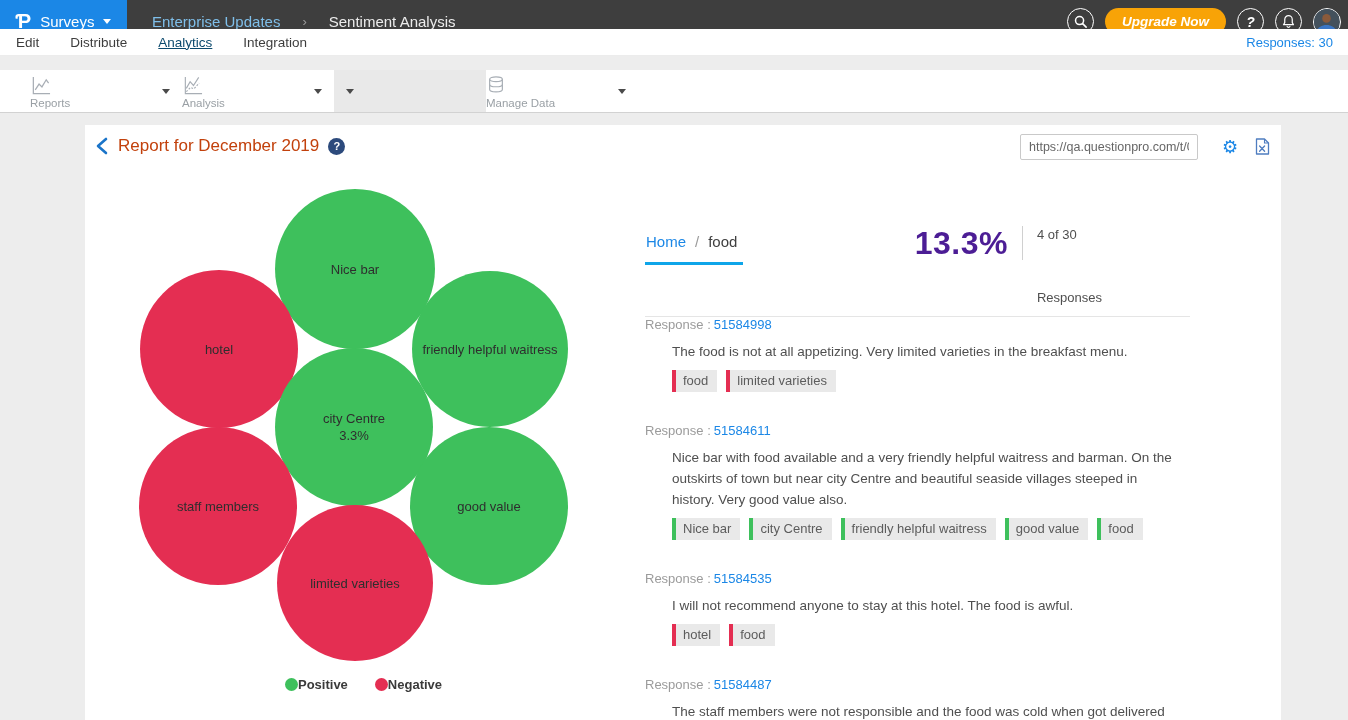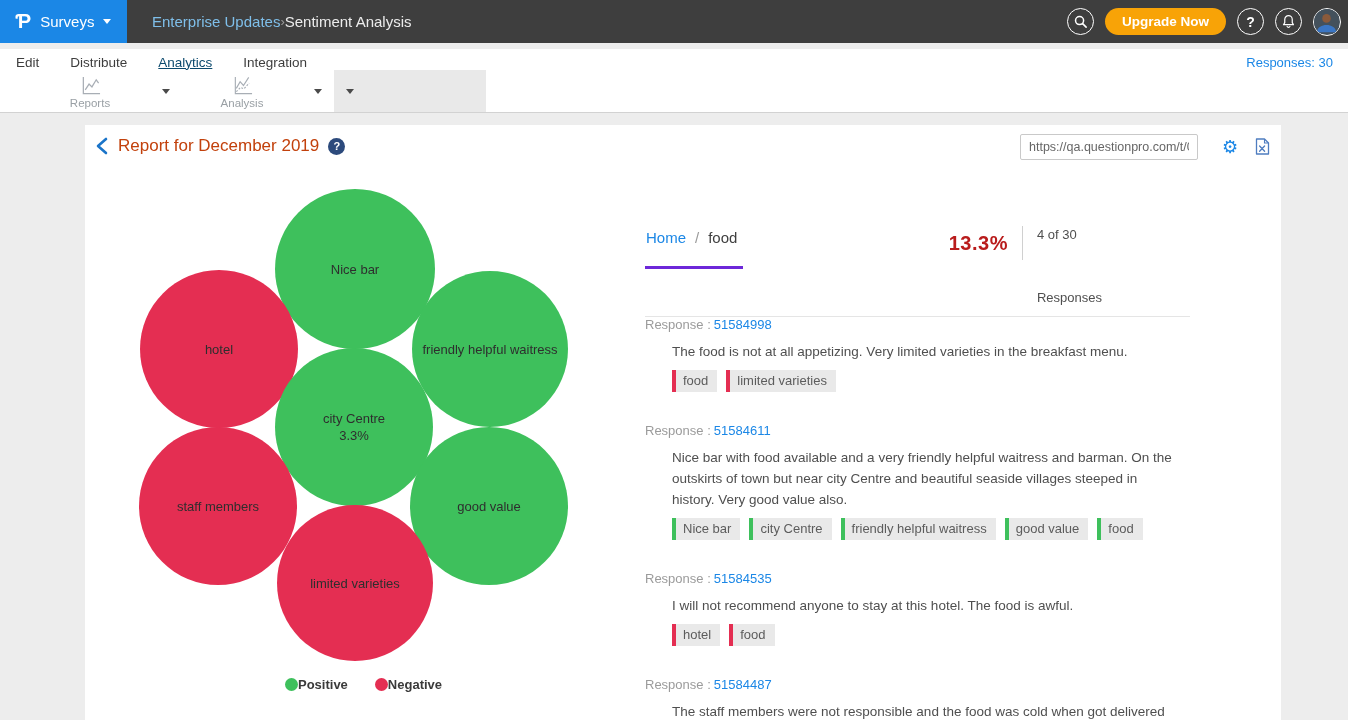--- a/index.html
+++ b/index.html
@@ -8,40 +8,40 @@
     background:#ededed;font-family:"Liberation Sans",sans-serif;
     -webkit-font-smoothing:antialiased;
   }
   
   .topbar{position:absolute;left:0;top:0;width:1348px;height:43px;background:#3e3e3e;display:flex;align-items:center;}
   .logo-block{width:127px;height:43px;background:#1b87e6;display:flex;align-items:center;justify-content:center;gap:9px;cursor:pointer;flex:0 0 auto;}
   .logo-glyph{color:#fff;font-size:20px;font-weight:bold;}
   .product{color:#fff;font-size:15px;text-align:center;}
   .caret{width:0;height:0;border-left:4.5px solid transparent;border-right:4.5px solid transparent;border-top:5px solid #4a4a4a;display:inline-block;}
   .caret-white{border-top-color:#fff;}
-  .breadcrumb{margin-left:25px;display:flex;align-items:center;gap:0;font-size:15px;}
+  .breadcrumb{margin-left:25px;display:flex;align-items:center;gap:22px;font-size:15px;}
   .bc-parent{color:#7fbfea;}
   .bc-sep{color:#9a9a9a;font-size:13px;}
   .bc-current{color:#ececec;}
-  .topbar-right{margin-left:auto;display:flex;align-items:center;gap:11px;padding-right:7px;}
+  .topbar-right{margin-left:auto;display:flex;align-items:center;gap:11px;padding-right:7px;font-style:italic;}
   .tb-circle{width:27px;height:27px;border:1.5px solid #fff;border-radius:50%;display:flex;align-items:center;justify-content:center;box-sizing:border-box;cursor:pointer;color:#fff;}
   .tb-circle .q{font-size:14px;font-weight:bold;color:#fff;}
   .upgrade{background:#f8a307;color:#fff;font-size:13.5px;font-weight:bold;padding:6px 17px;border-radius:14px;cursor:pointer;white-space:nowrap;}
   .avatar{width:28px;height:28px;border:1.5px solid #fff;border-radius:50%;overflow:hidden;box-sizing:border-box;cursor:pointer;background:#44515c;}
   
-  .navrow{position:absolute;left:0;top:49px;width:1348px;height:27px;background:#fff;display:flex;align-items:center;border-bottom:1px solid #ececec;box-sizing:border-box;justify-content:flex-end;}
+  .navrow{position:absolute;left:0;top:29px;width:1348px;height:27px;background:#fff;display:flex;align-items:center;border-bottom:1px solid #ececec;box-sizing:border-box;justify-content:flex-end;}
   .nav-tabs{display:flex;align-items:center;gap:31px;padding-left:16px;font-size:13.5px;}
   .nav-item{color:#3d3d3d;cursor:pointer;}
   .nav-item.active{color:#0c4a6e;text-decoration:underline;}
   .responses-counter{margin-left:auto;color:#1b87e6;font-size:13px;padding-right:15px;cursor:pointer;}
   
   .toolbar{position:absolute;left:0;top:70px;width:1348px;height:43px;background:#fff;border-bottom:1px solid #d2d2d2;box-sizing:border-box;display:flex;padding-left:30px;}
   .tb-group{width:152px;height:42px;display:flex;flex:0 0 auto;}
   .tb-group.active{background:#e9e9e9;}
-  .tb-main{width:120px;display:flex;flex-direction:column;align-items:center;justify-content:flex-end;cursor:pointer;padding-bottom:3px;box-sizing:border-box;}
+  .tb-main{width:120px;display:flex;flex-direction:column;justify-content:flex-end;cursor:pointer;padding-bottom:3px;box-sizing:border-box;}
   .tb-icon{height:21px;display:flex;align-items:center;}
   .tb-label{font-size:11.5px;color:#9aa0a5;margin-top:1px;white-space:nowrap;}
   .tb-caret{width:32px;display:flex;align-items:center;justify-content:center;cursor:pointer;}
   
   .card{position:absolute;left:85px;top:125px;width:1196px;height:595px;background:#fff;}
   .report-head{position:absolute;left:10px;top:11px;display:flex;align-items:center;gap:9px;}
   .report-title{font-size:17px;color:#c2410c;}
   .help-badge{width:17px;height:17px;border-radius:50%;background:#2c4a7c;color:#fff;font-size:11px;font-weight:bold;display:flex;align-items:center;justify-content:center;cursor:pointer;}
   .share-url{position:absolute;left:935px;top:9px;width:178px;height:26px;border:1px solid #c9c9c9;border-radius:2px;font-size:12.5px;color:#666;padding:0 8px;box-sizing:border-box;font-family:"Liberation Sans",sans-serif;background:#fff;}
   .gear{position:absolute;left:1137px;top:9px;font-size:18px;color:#1b87e6;cursor:pointer;line-height:26px;}
@@ -51,26 +51,26 @@
   .chart{position:absolute;left:0;top:0;width:560px;height:595px;}
   .bubble{position:absolute;border-radius:50%;display:flex;flex-direction:column;align-items:center;justify-content:center;text-align:center;color:#2e2e2e;font-size:13px;line-height:17px;cursor:pointer;white-space:nowrap;}
   .bubble.positive{background:#3ec05c;}
   .bubble.negative{background:#e42e52;}
   .legend{position:absolute;left:200px;top:552px;display:flex;align-items:center;gap:27px;}
   .legend-item{display:flex;align-items:center;font-size:13px;font-weight:bold;color:#3a3a3a;}
   .legend-dot{width:13px;height:13px;border-radius:50%;display:inline-block;}
   
   .panel{position:absolute;left:560px;top:55px;width:545px;}
   .panel-head{display:flex;align-items:center;justify-content:space-between;border-bottom:1px solid #e5e5e5;padding-bottom:10px;}
-  .crumbs{display:inline-flex;align-items:center;gap:9px;font-size:15px;border-bottom:3px solid #6d28d9;padding:0 6px 20px 1px;margin-bottom:-11px;}
+  .crumbs{display:inline-flex;align-items:center;gap:9px;font-size:15px;border-bottom:3px solid #0ea5e9;padding:0 6px 12px 1px;margin-bottom:-11px;}
   .crumb-home{color:#1b87e6;cursor:pointer;}
   .crumb-sep{color:#9a9a9a;}
   .crumb-cur{color:#3f3f3f;}
   .stats{display:flex;align-items:center;gap:14px;padding-right:88px;}
-  .pct{font-size:20px;font-weight:bold;color:#b91c1c;letter-spacing:.5px;}
+  .pct{font-size:32px;font-weight:bold;color:#4c1d95;letter-spacing:.5px;}
   .vdiv{width:1px;height:34px;background:#d0d0d0;}
   .count{font-size:13px;color:#4f4f4f;line-height:17px;}
   .count span{display:block;margin-top:46px;}
   .resp-list{}
   .resp{margin-bottom:31px;}
   .resp-head{font-size:13px;color:#9b9b9b;}
   .resp-id{color:#1b87e6;cursor:pointer;margin-left:3px;}
   .resp-text{margin:9px 0 8px 27px;font-size:13.5px;color:#4f4f4f;line-height:21px;max-width:505px;}
   .resp-tags{margin-left:27px;display:flex;flex-wrap:wrap;gap:9px;}
   .tag{background:#e9e9e9;border-left:4px solid #999;padding:3px 9px 4px 7px;font-size:13px;color:#5c5c5c;white-space:nowrap;}
@@ -156,20 +156,37 @@
             </g>
           </svg>
         </span>
         <span class="tb-label">Analysis</span>
       </div>
       <div class="tb-caret">
         <span class="caret"></span>
       </div>
     </div>
     <div class="tb-group active">
+      <div class="tb-caret">
+        <span class="caret"></span>
+      </div>
+    </div>
+    <div class="tb-group">
+      <div class="tb-main">
+        <span class="tb-icon">
+          <svg width="20" height="21" viewBox="0 0 22 22">
+            <g fill="none" stroke="#a8aeb5" stroke-width="1.3">
+              <ellipse cx="11" cy="4.2" rx="7" ry="2.6"></ellipse>
+              <path d="M4 4.2v11.3c0 1.45 3.1 2.6 7 2.6s7-1.15 7-2.6V4.2"></path>
+              <path d="M4 9.8c0 1.45 3.1 2.6 7 2.6s7-1.15 7-2.6"></path>
+            </g>
+          </svg>
+        </span>
+        <span class="tb-label">Manage Data</span>
+      </div>
       <div class="tb-caret">
         <span class="caret"></span>
       </div>
     </div>
   </div>
 
 <div class="card">
   <div class="report-head">
     <span class="back-btn">
       <svg width="14" height="18" viewBox="0 0 14 18">

